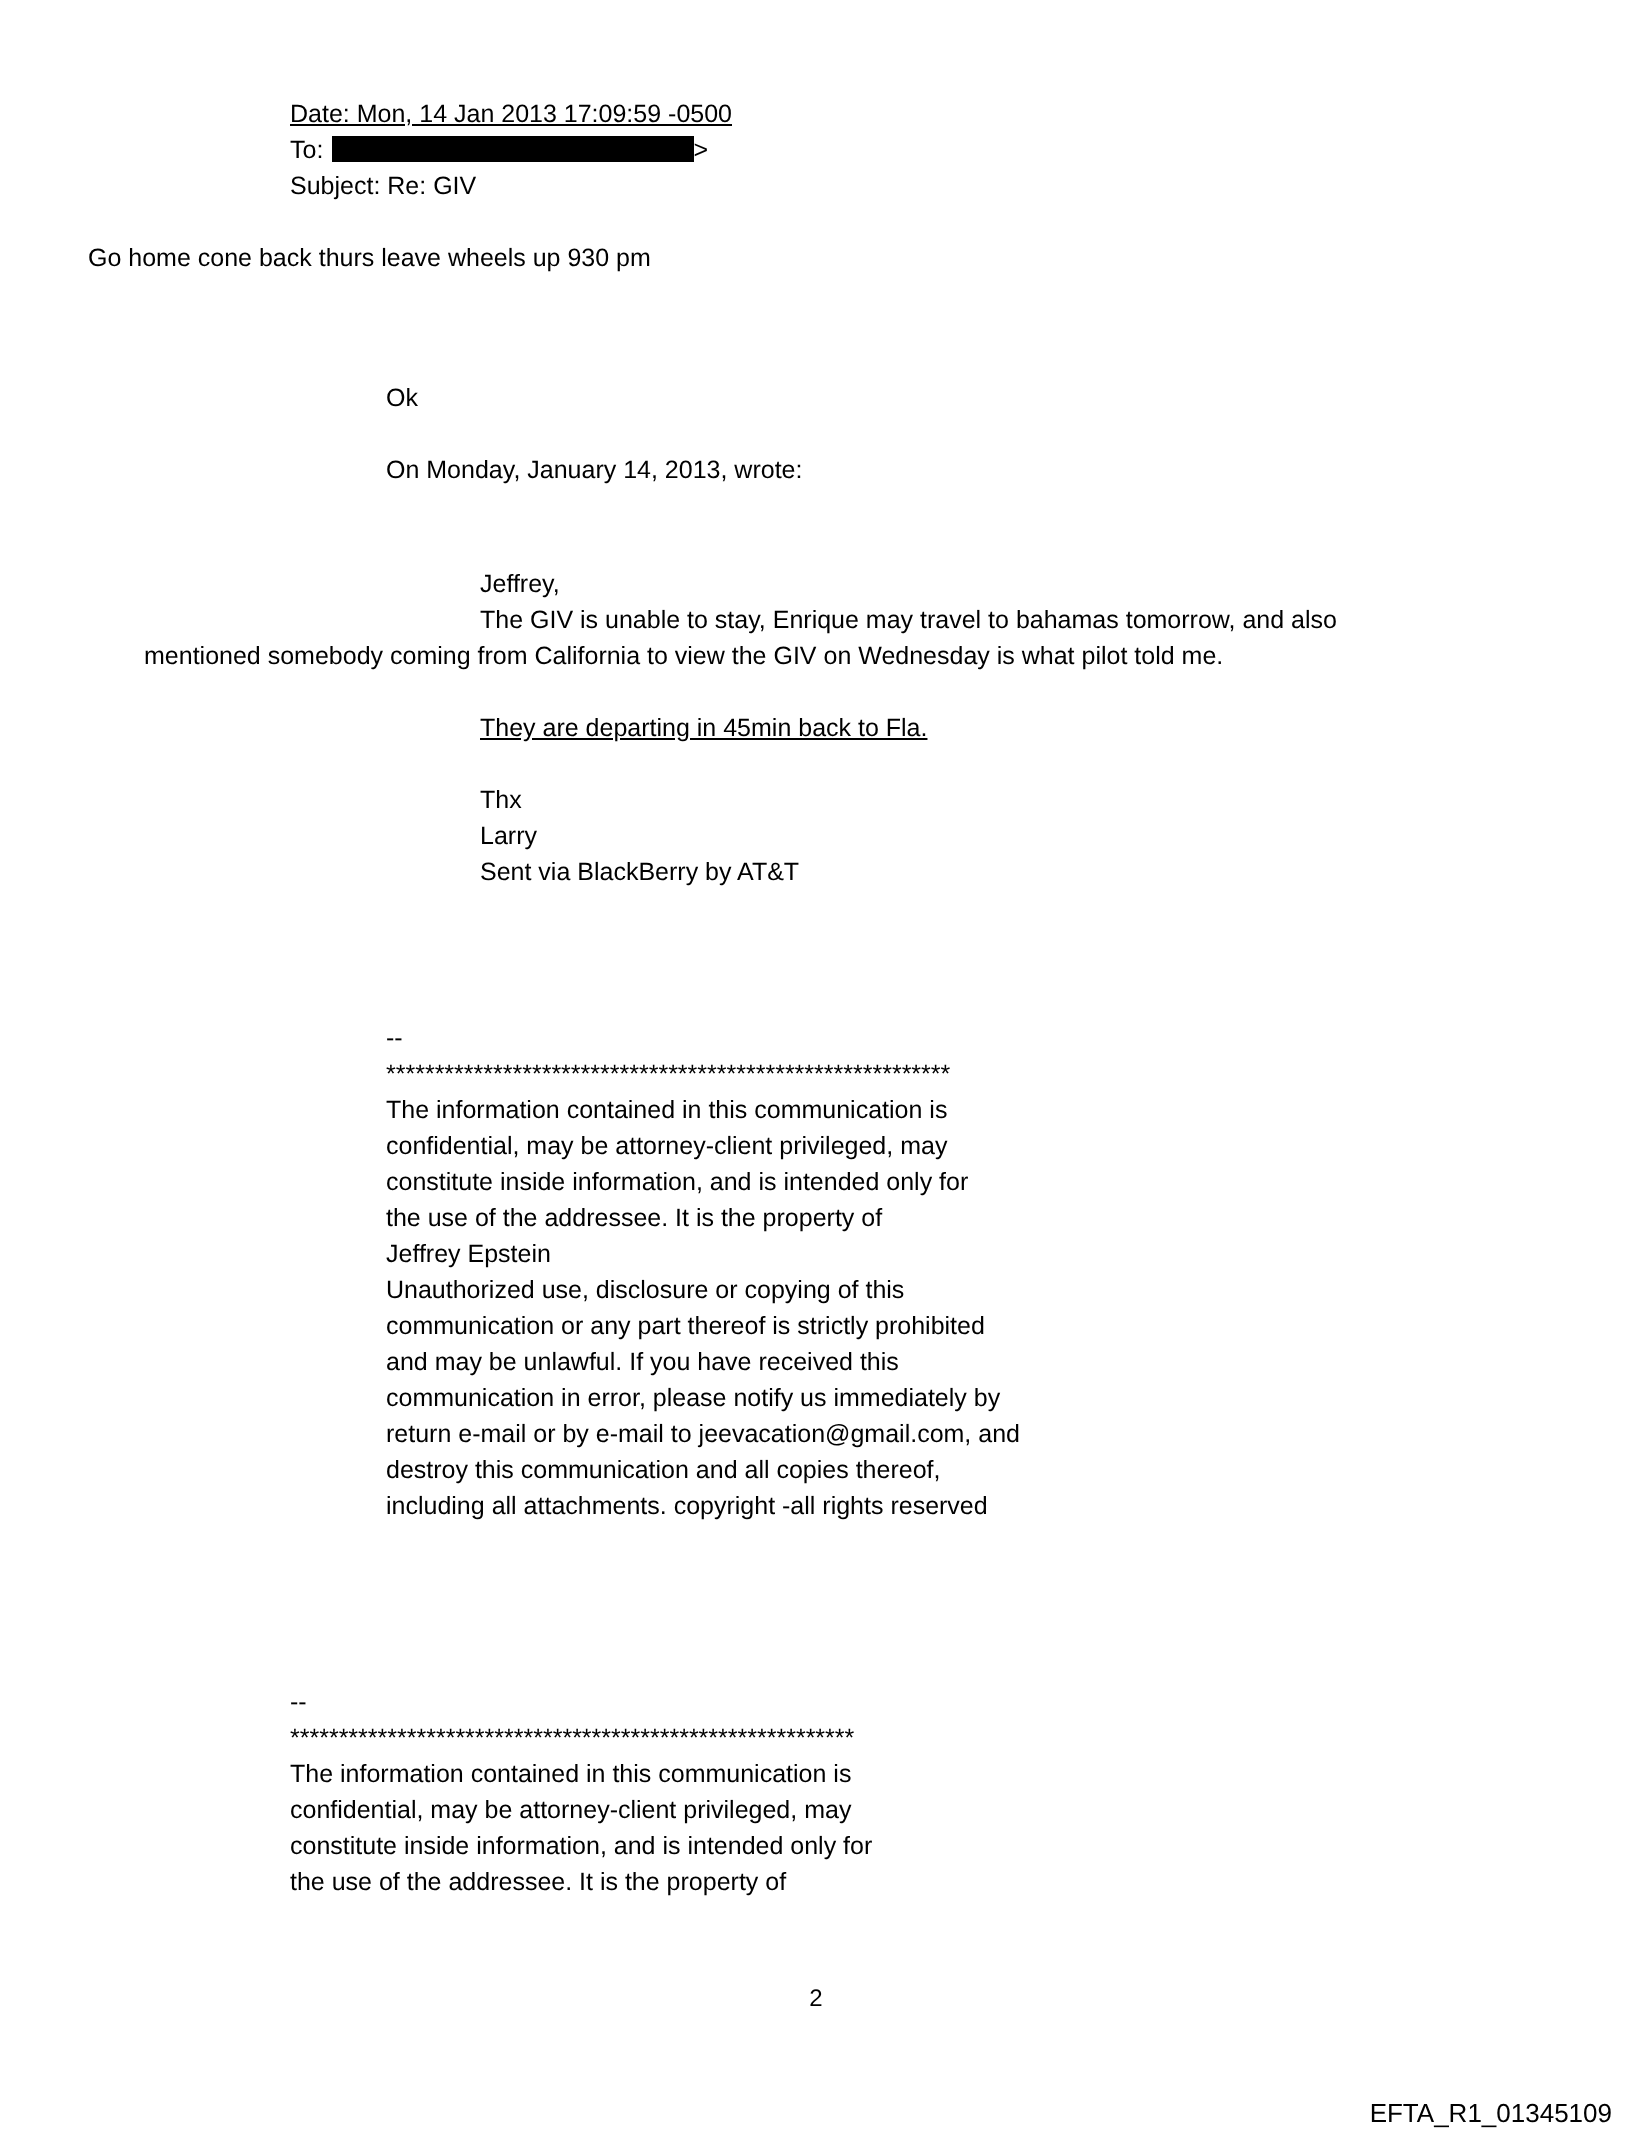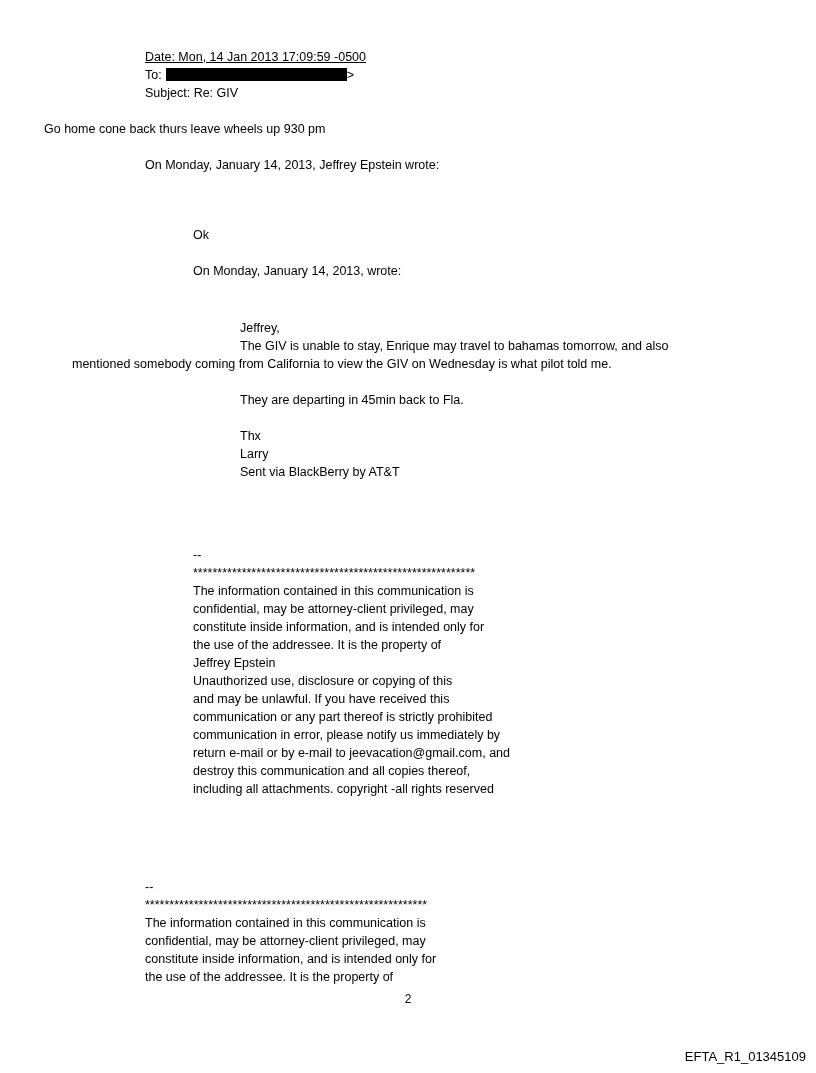--- a/index.html
+++ b/index.html
@@ -61,40 +61,39 @@
   </style>
 </head>
 <body>
 
 <div class="page">
   <div class="email-body">
       <div class="line in1 u">Date: Mon, 14 Jan 2013 17:09:59 -0500</div>
       <div class="line in1"><span>To:</span><span class="redaction-bar"></span><span>&gt;</span></div>
       <div class="line in1">Subject: Re: GIV</div>
       <div class="line in1" style="margin-top: 18px; padding-left: 44px;">Go home cone back thurs leave wheels up 930 pm</div>
-      <div class="line in1" style="margin-top: 18px;">On Monday, January 14, 2013, Jeffrey Epstein wrote:</div>
       <div class="line in2" style="margin-top: 52px;">Ok</div>
       <div class="line in2" style="margin-top: 18px;">On Monday, January 14, 2013, wrote:</div>
       <div class="line in3" style="margin-top: 39px;">Jeffrey,</div>
       <div class="line in3">The GIV is unable to stay, Enrique may travel to bahamas tomorrow, and also</div>
       <div class="line in0">mentioned somebody coming from California to view the GIV on Wednesday is what pilot told me.</div>
-      <div class="line in3" style="margin-top: 18px;">They are departing in 45min back to Fla.</div>
+      <div class="line in3" style="margin-top: 18px; text-decoration: underline;">They are departing in 45min back to Fla.</div>
       <div class="line in3" style="margin-top: 18px;">Thx</div>
       <div class="line in3">Larry</div>
       <div class="line in3">Sent via BlackBerry by AT&amp;T</div>
       <div class="line in2" style="margin-top: 65px;">--</div>
       <div class="line in2">**********************************************************</div>
       <div class="line in2">The information contained in this communication is</div>
       <div class="line in2">confidential, may be attorney-client privileged, may</div>
       <div class="line in2">constitute inside information, and is intended only for</div>
       <div class="line in2">the use of the addressee. It is the property of</div>
       <div class="line in2">Jeffrey Epstein</div>
       <div class="line in2">Unauthorized use, disclosure or copying of this</div>
+      <div class="line in2">communication or any part thereof is strictly prohibited</div>
       <div class="line in2">and may be unlawful. If you have received this</div>
-      <div class="line in2">communication or any part thereof is strictly prohibited</div>
       <div class="line in2">communication in error, please notify us immediately by</div>
       <div class="line in2">return e-mail or by e-mail to jeevacation@gmail.com, and</div>
       <div class="line in2">destroy this communication and all copies thereof,</div>
       <div class="line in2">including all attachments. copyright -all rights reserved</div>
       <div class="line in1" style="margin-top: 80px;">--</div>
       <div class="line in1">**********************************************************</div>
       <div class="line in1">The information contained in this communication is</div>
       <div class="line in1">confidential, may be attorney-client privileged, may</div>
       <div class="line in1">constitute inside information, and is intended only for</div>
       <div class="line in1">the use of the addressee. It is the property of</div>

